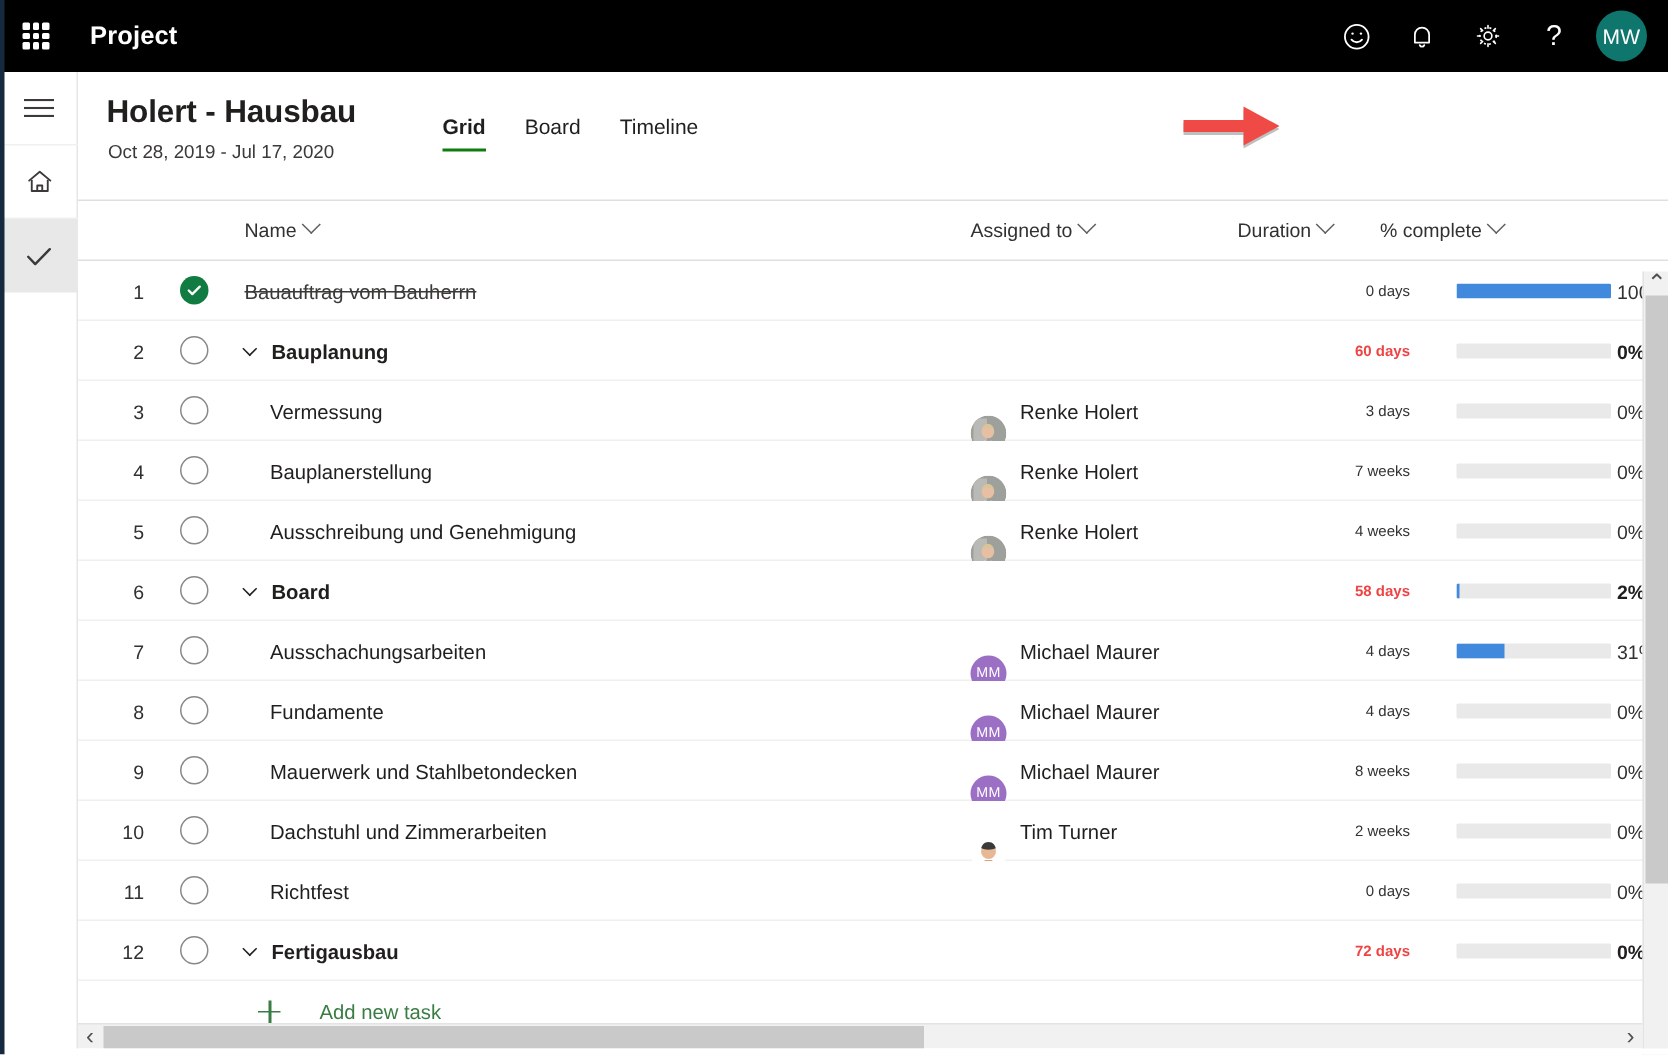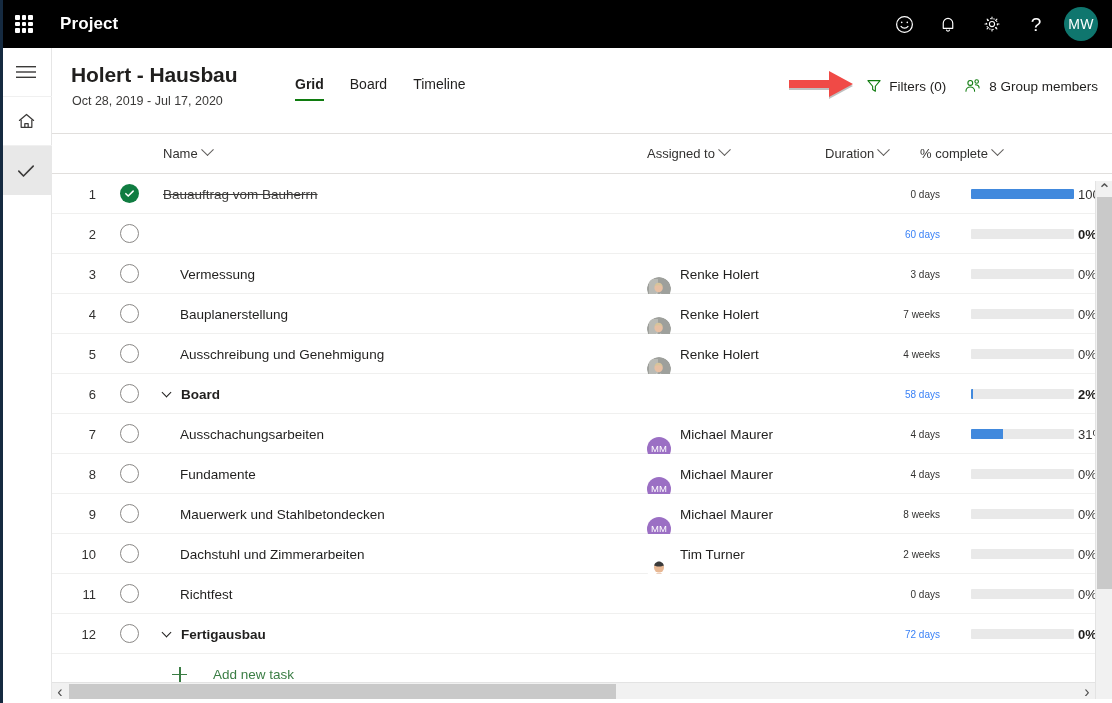--- a/index.html
+++ b/index.html
@@ -165,21 +165,21 @@
     width: 24px; height: 24px; border-radius: 50%; overflow: hidden;
     display: flex; align-items: center; justify-content: center;
     font-size: 9.5px; color: #fff; flex: none; margin-top: 29px;
   }
   .ava.init { background: #9b6fc4; letter-spacing: .2px; }
   .r-dur {
     position: absolute; left: 770px; top: 0; width: 118px; height: 40px;
     display: flex; align-items: center; justify-content: flex-end;
     font-size: 10px; color: #323130; text-align: right;
   }
-  .r-dur.summary { font-weight: normal; color: #3b82f6; }
+  .r-dur.summary { font-weight: bold; color: #ef4444; }
   .bar-track {
     position: absolute; left: 919px; top: 15px; width: 103px; height: 10px;
     background: #e9e9e9; border-radius: 1px; overflow: hidden;
   }
   .bar-fill { height: 10px; background: #4189dd; }
   .r-pct {
     position: absolute; left: 1026px; top: 0; width: 40px; height: 40px;
     display: flex; align-items: center; justify-content: flex-start;
     font-size: 13px; color: #323130;
   }
@@ -320,37 +320,20 @@
     <div class="page-header">
       <div class="proj-title">Holert - Hausbau</div>
       <div class="proj-dates">Oct 28, 2019 - Jul 17, 2020</div>
 
       <div class="tabs">
         <div class="tab active">Grid</div>
         <div class="tab">Board</div>
         <div class="tab">Timeline</div>
       </div>
 
-      <div class="header-right">
-        <div class="hdr-action">
-          <svg width="16" height="16" viewBox="0 0 20 20" fill="none" stroke="#107c10" stroke-width="1.4">
-            <path d="M2.4 3.3h15.2l-5.9 7v6.2l-3.4-2v-4.2z" stroke-linejoin="round"></path>
-          </svg>
-          <span>Filters (0)</span>
-        </div>
-        <div class="hdr-action">
-          <svg width="18" height="16" viewBox="0 0 22 20" fill="none" stroke="#107c10" stroke-width="1.35">
-            <circle cx="7.6" cy="6.2" r="3"></circle>
-            <path d="M2.2 16.6c0-3.1 2.4-5.3 5.4-5.3s5.4 2.2 5.4 5.3" stroke-linecap="round"></path>
-            <circle cx="15.6" cy="4.4" r="2.2"></circle>
-            <path d="M14 8.4c2.6 0 4.6 1.6 4.6 4" stroke-linecap="round"></path>
-          </svg>
-          <span>8 Group members</span>
-        </div>
-      </div>
     </div>
 
     <div class="grid-wrap">
 
       <div class="col-head">
         <div class="ch" style="left:111px">
           <span>Name</span>
           <span class="chev"></span>
         </div>
         <div class="ch" style="left:595px">
@@ -384,20 +367,24 @@
             <div class="bar-track" style="background: rgb(233, 233, 233);">
               <div class="bar-fill" style="background: rgb(65, 137, 221); width: 100%;"></div>
             </div>
             <div class="r-pct">100%</div>
           </div>
           <div class="row">
             <div class="r-num">2</div>
             <div class="r-check">
               <div class="circ"></div>
             </div>
+            <div class="r-name lvl0 summary">
+              <span class="caret"></span>
+              <span>Bauplanung</span>
+            </div>
             <div class="r-dur summary">60 days</div>
             <div class="bar-track" style="background: rgb(233, 233, 233);">
               <div class="bar-fill" style="background: rgb(65, 137, 221); width: 0%;"></div>
             </div>
             <div class="r-pct summary">0%</div>
           </div>
           <div class="row">
             <div class="r-num">3</div>
             <div class="r-check">
               <div class="circ"></div>

